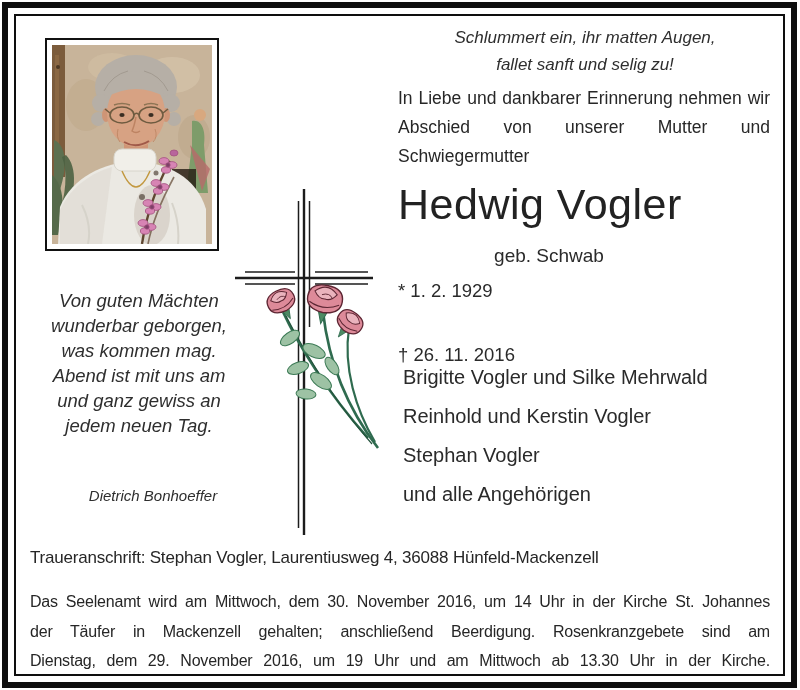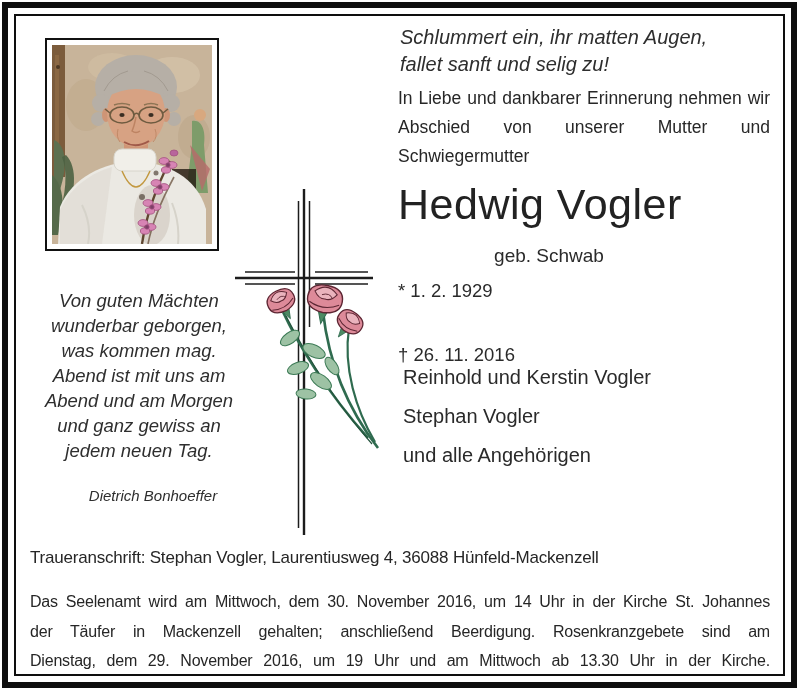--- a/index.html
+++ b/index.html
@@ -7,22 +7,22 @@
         font-family:"Liberation Sans", sans-serif;color:#2a2a2a;}
   .border-outer{position:absolute;left:2px;top:2px;right:3px;bottom:2px;border:6px solid #0e0e0e;}
   .border-inner{position:absolute;left:14px;top:14px;right:15px;bottom:14px;border:2px solid #0e0e0e;}
 
   
   .photo-frame{position:absolute;left:45px;top:38px;width:174px;height:213px;
                border:2px solid #111;background:#ffffff;padding:5px;box-sizing:border-box;}
   .photo-frame svg{display:block;width:160px;height:199px;}
 
   
-  .verse{position:absolute;left:400px;top:24px;width:370px;text-align:left;
-         font-style:italic;font-size:20px;line-height:27px;color:#2e2e2e;}
+  .verse{position:absolute;left:400px;top:24px;width:370px;text-align:center;
+         font-style:italic;font-size:17px;line-height:27px;color:#2e2e2e;}
 
   
   .intro{position:absolute;left:398px;top:84px;width:372px;font-size:17.5px;line-height:29px;color:#272727;}
   .jline{text-align:justify;text-align-last:justify;}
 
   
   .deceased-name{position:absolute;left:398px;top:180px;width:380px;font-size:43px;
                  letter-spacing:0.5px;color:#222;}
   .maiden{position:absolute;left:398px;top:245px;width:302px;text-align:center;font-size:19px;}
   .dates{position:absolute;left:398px;top:280px;width:302px;display:flex;justify-content:center;
@@ -162,21 +162,20 @@
   <div class="dates">
     <span>* 1. 2. 1929</span>
     <span>† 26. 11. 2016</span>
   </div>
 
   <div class="poem">
     <div>Von guten Mächten</div>
     <div>wunderbar geborgen,</div>
     <div>was kommen mag.</div>
     <div>Abend ist mit uns am</div>
-    <div>Abend und am Morgen</div>
     <div>und ganz gewiss an</div>
     <div>jedem neuen Tag.</div>
   </div>
   <div class="poem-author">Dietrich Bonhoeffer</div>
 
   <svg class="cross-art" viewBox="0 0 160 370">
     <g stroke="#1c1c1c">
       <line x1="78" y1="13" x2="78" y2="359" stroke-width="2.4"></line>
       <line x1="72.5" y1="25" x2="72.5" y2="352" stroke-width="1.5"></line>
       <line x1="83.5" y1="25" x2="83.5" y2="151" stroke-width="1.5"></line>
@@ -219,20 +218,21 @@
       <g transform="translate(124,146) rotate(38) scale(0.95)">
         <path d="M-4,9 L0,20 L4,9 Z" fill="#4d8a63" stroke="#2f6b4f" stroke-width="0.8"></path>
         <path d="M-14,0 Q-14,-11 0,-11 Q14,-11 14,0 Q14,10 0,11 Q-14,10 -14,0 Z" fill="#dd8a99" stroke="#5d2633" stroke-width="1.3"></path>
         <path d="M-9,-5 Q0,-14 9,-5 Q5,1 0,0 Q-5,1 -9,-5 Z" fill="#eab3bd" stroke="#5d2633" stroke-width="1"></path>
         <path d="M-12,4 Q0,10 12,3" stroke="#5d2633" stroke-width="1" fill="none"></path>
       </g>
     </g>
   </svg>
 
   <div class="mourners">
+    <div>Brigitte Vogler und Silke Mehrwald</div>
     <div>Reinhold und Kerstin Vogler</div>
     <div>Stephan Vogler</div>
     <div>und alle Angehörigen</div>
   </div>
 
   <div class="address">Traueranschrift: Stephan Vogler, Laurentiusweg 4, 36088 Hünfeld-Mackenzell</div>
   <div class="service">
     <div class="jline">Das Seelenamt wird am Mittwoch, dem 30. November 2016, um 14 Uhr in der Kirche St. Johannes</div>
     <div class="jline">der Täufer in Mackenzell gehalten; anschließend Beerdigung. Rosenkranzgebete sind am</div>
     <div class="jline">Dienstag, dem 29. November 2016, um 19 Uhr und am Mittwoch ab 13.30 Uhr in der Kirche.</div>

